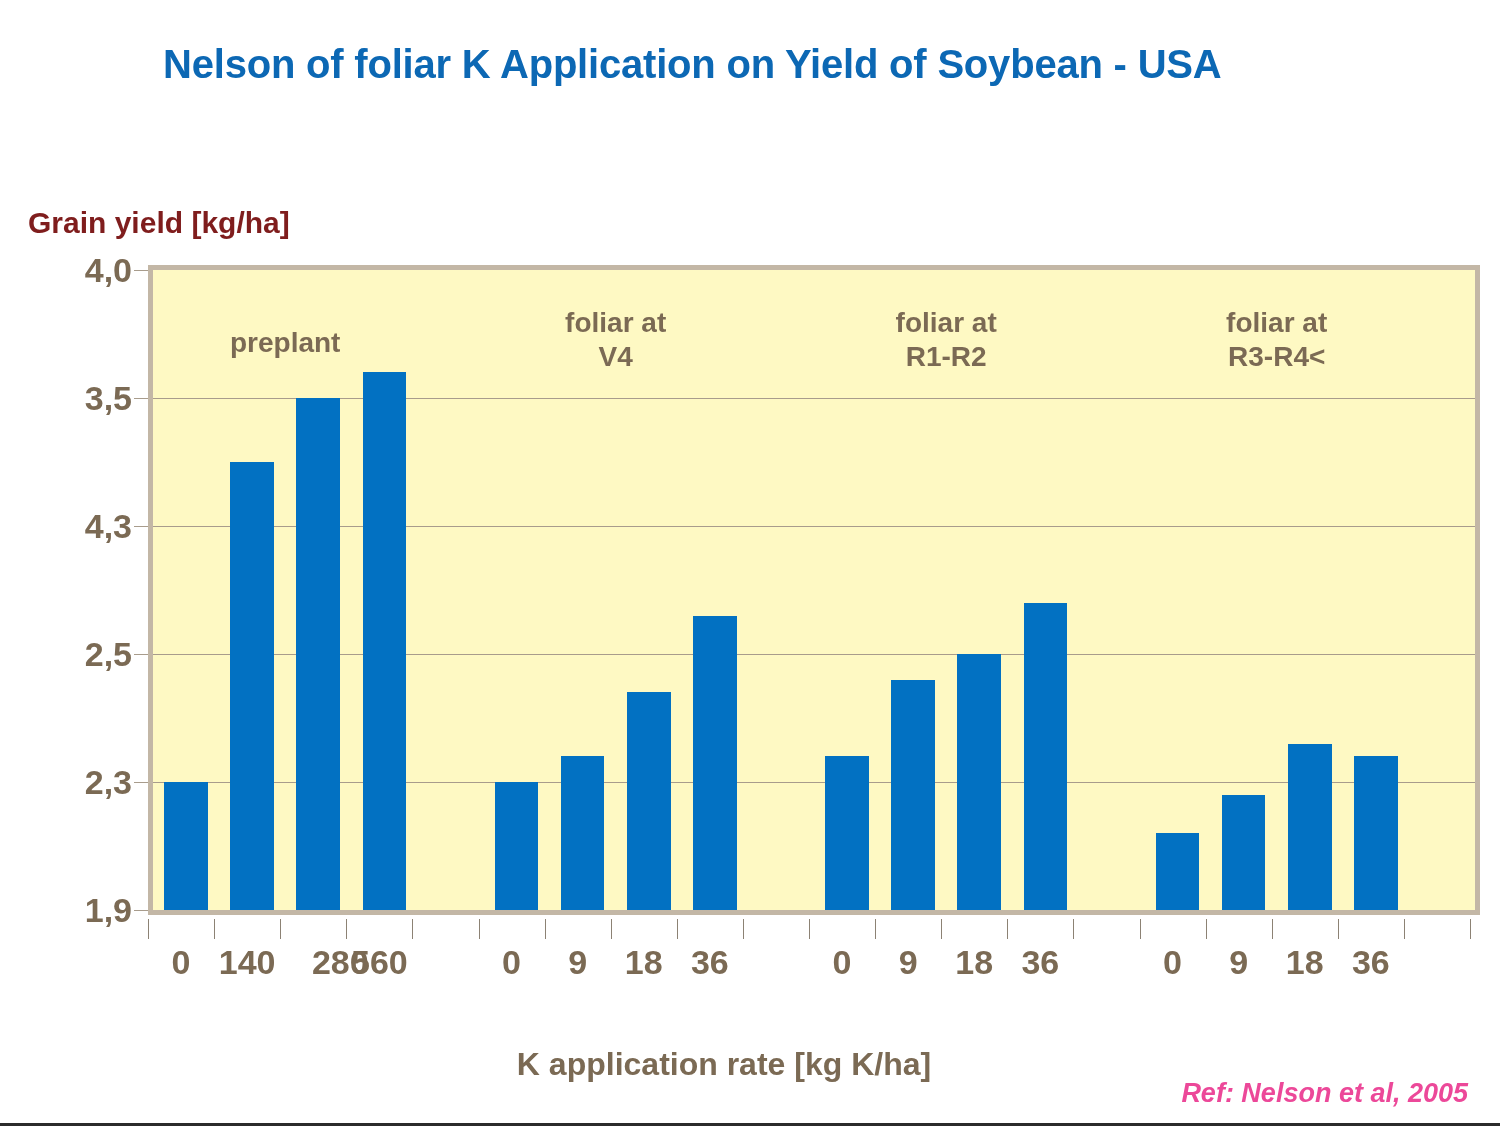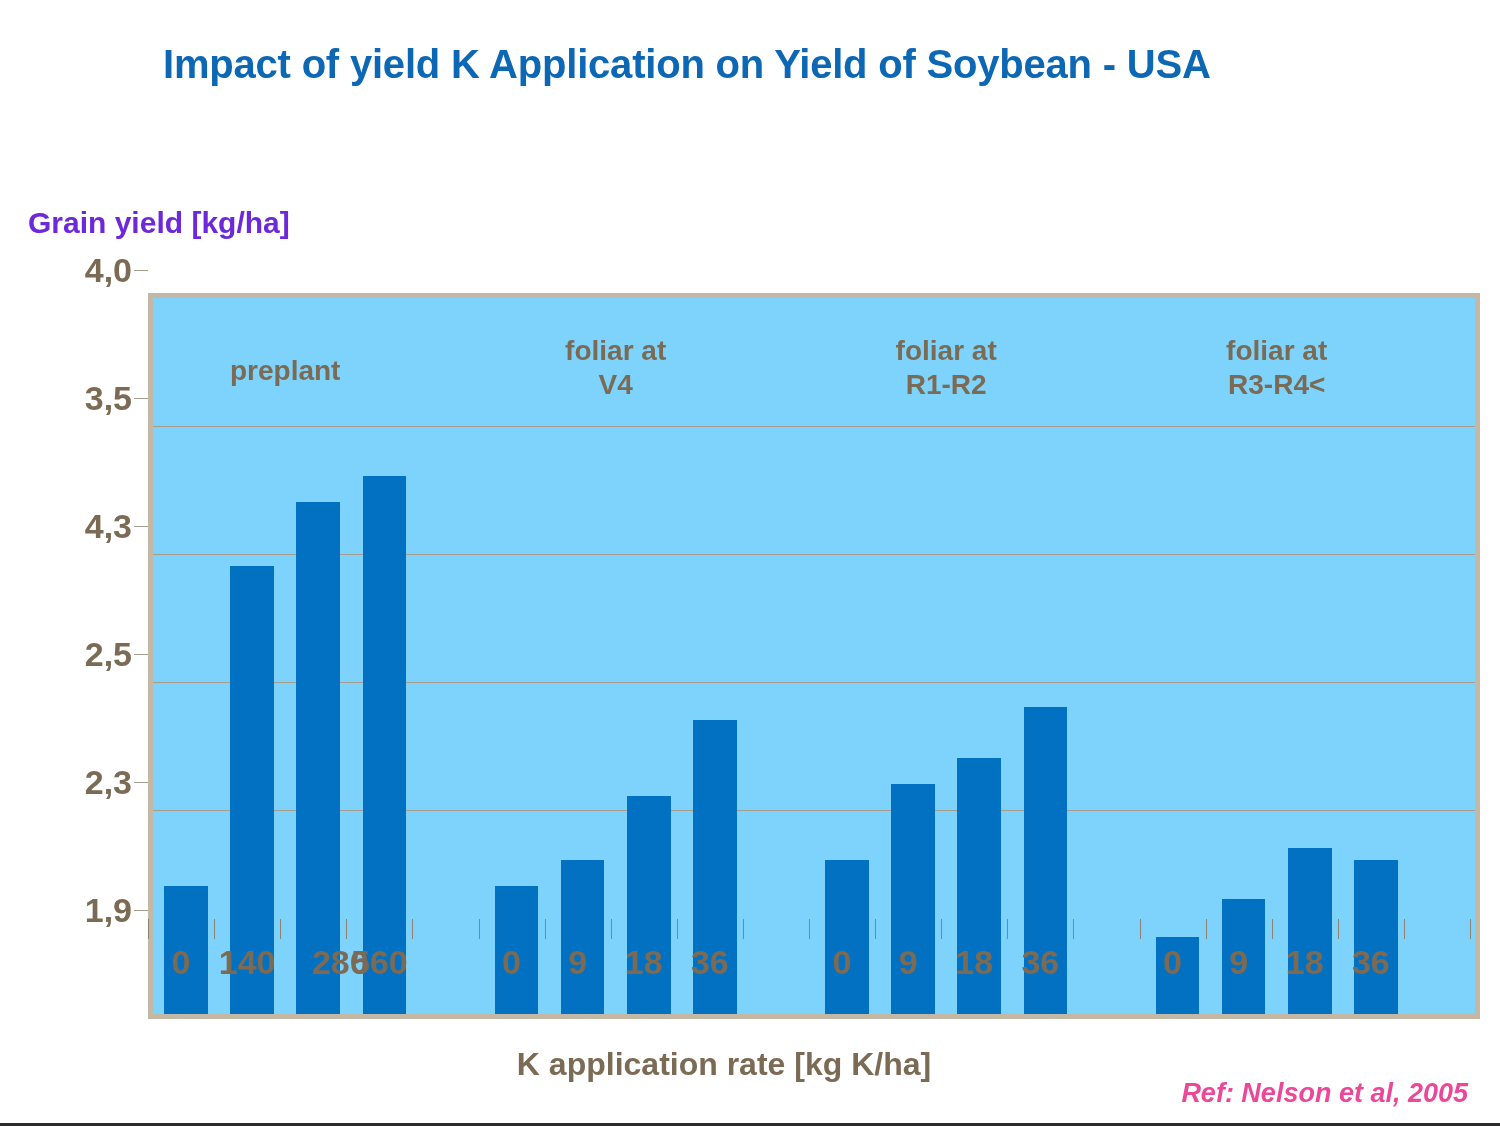--- a/index.html
+++ b/index.html
@@ -28,35 +28,34 @@
     letter-spacing: -0.2px;
   }
 
   
   #y-axis-title {
     position: absolute;
     left: 28px;
     top: 206px;
     font-size: 30px;
     font-weight: bold;
-    color: #6d28d9;
+    color: #7f1d1d;
     white-space: nowrap;
   }
 
   
   #plot-frame {
     position: absolute;
     left: 148px;
     top: 265px;
     width: 1332px;
-    height: 726px;
+    height: 650px;
     border: 5px solid #C3B7A6;
     box-sizing: border-box;
-    background: #7dd3fc;
-    margin-top: 28px;
+    background: #fef9c3;
   }
   #plot-inner {
     position: absolute;
     inset: 0;
     overflow: visible;
   }
 
   
   .gridline {
     position: absolute;
@@ -162,21 +161,21 @@
     left: 0;
     bottom: 0;
     width: 1500px;
     height: 3px;
     background: #2B2B2B;
   }
 </style>
 </head>
 <body>
 
-<div id="slide-title">Impact of yield K Application on Yield of Soybean - USA</div>
+<div id="slide-title">Nelson of foliar K Application on Yield of Soybean - USA</div>
 
 <div id="y-axis-title">Grain yield [kg/ha]</div>
 
 <div id="plot-frame">
   <div id="plot-inner">
     <div id="gridlines-layer">
         <div class="gridline" style="top: 128px; background: rgb(168, 156, 140);"></div>
         <div class="gridline" style="top: 256px; background: rgb(168, 156, 140);"></div>
         <div class="gridline" style="top: 384px; background: rgb(168, 156, 140);"></div>
         <div class="gridline" style="top: 512px; background: rgb(168, 156, 140);"></div>

